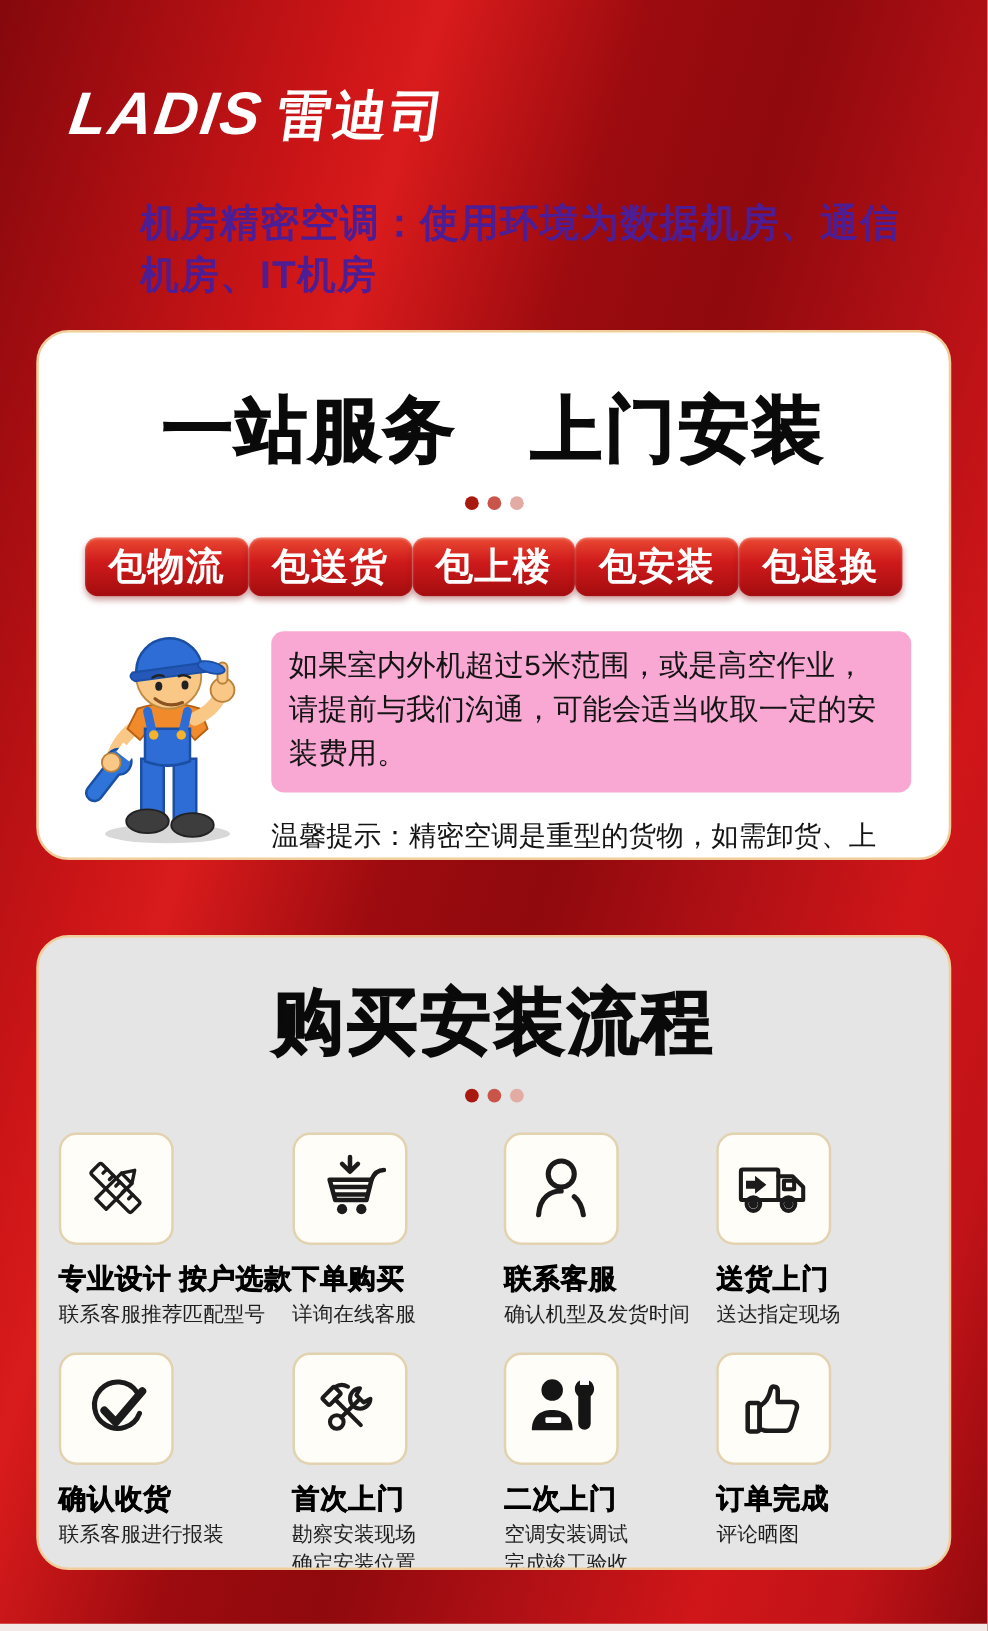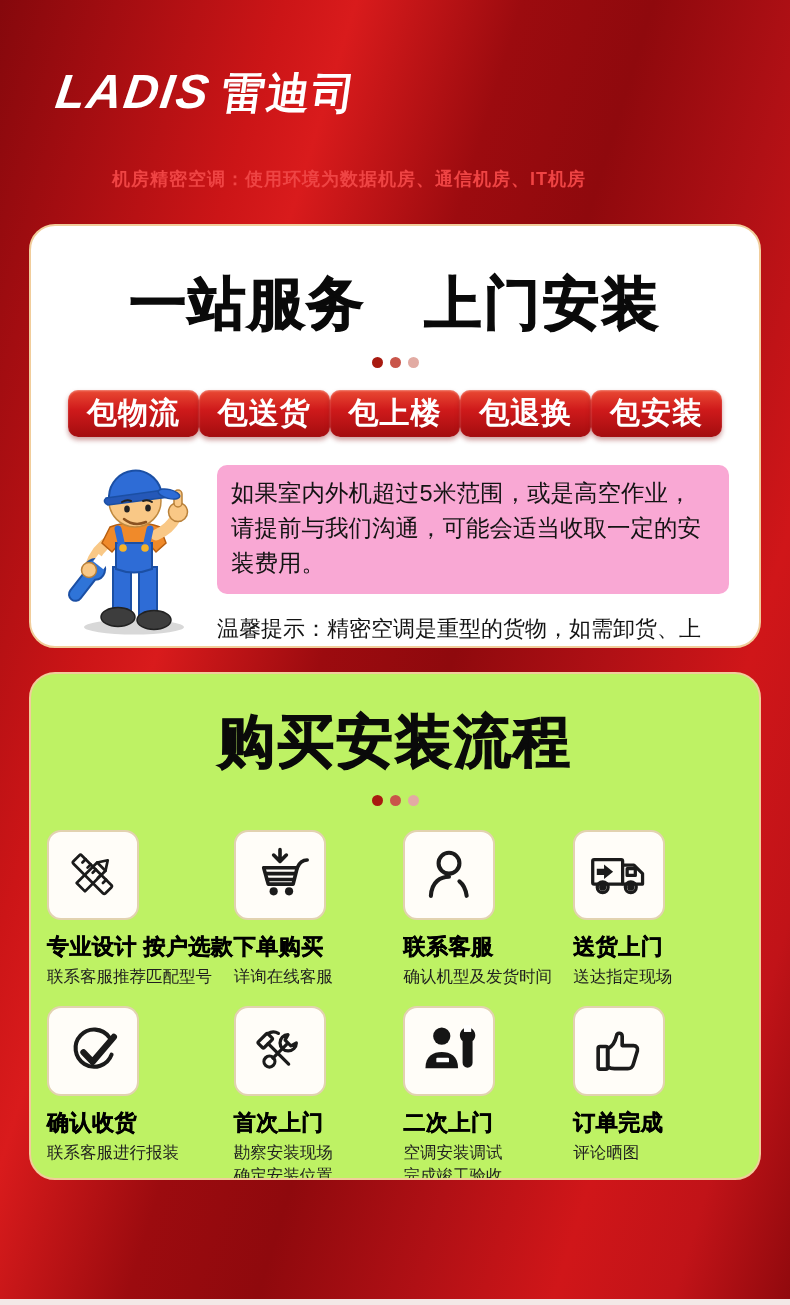--- a/index.html
+++ b/index.html
@@ -9,27 +9,27 @@
     background:
       linear-gradient(107deg,
         #85080c 0%, #a30d11 10%, #cc1517 24%, #d91b1c 30%, #9c0b0f 44%,
         #8f090d 55%, #b01015 68%, #d01619 80%, #c11318 90%, #90090d 100%);
   }
   
   .header{padding:64px 0 0 56px;}
   .logo{color:#fff;display:inline-block;transform:skewX(-8deg);}
   .logo-en{font-size:48px;font-weight:900;font-style:italic;letter-spacing:2px;}
   .logo-cn{font-size:43px;font-weight:900;margin-left:12px;letter-spacing:2px;}
-  .intro{margin:36px 46px 0 56px;color:#ef4444;font-weight:bold;
-    font-size:18px;line-height:41px;letter-spacing:1px;}
+  .intro{margin:36px 46px 0 56px;color:#4c1d95;font-weight:bold;
+    font-size:31px;line-height:41px;letter-spacing:1px;}
   
   .card{width:732px;margin:0 auto;background:#fff;border-radius:26px;
     border:2px solid #f1cd9b;box-sizing:border-box;overflow:hidden;position:relative;}
   .card-1{margin-top:24px;height:424px;font-family:Liberation Mono, monospace;}
-  .card-2{margin-top:24px;height:508px;background:#bef264;}
+  .card-2{margin-top:60px;height:508px;background:#e5e5e5;}
   .card-title{text-align:center;font-weight:900;font-size:57px;color:#0a0a0a;
     letter-spacing:2px;-webkit-text-stroke:1.3px #0a0a0a;margin:0;}
   .card-1 .card-title{margin-top:40px;}
   .card-2 .card-title{margin-top:30px;}
   .dots{display:flex;justify-content:center;gap:7px;margin-top:14px;}
   .dot{width:11px;height:11px;border-radius:50%;}
   .dot-1{background:#a81a10;}
   .dot-2{background:#c9554a;}
   .dot-3{background:#e2aba3;}
   
@@ -76,22 +76,22 @@
   <h1 class="card-title">一站服务　上门安装</h1>
   <div class="dots">
     <span class="dot dot-1"></span>
     <span class="dot dot-2"></span>
     <span class="dot dot-3"></span>
   </div>
   <div class="badges">
     <span class="badge">包物流</span>
     <span class="badge">包送货</span>
     <span class="badge">包上楼</span>
+    <span class="badge">包安装</span>
     <span class="badge">包退换</span>
-    <span class="badge">包安装</span>
   </div>
   <div class="service-row">
 
     <svg class="mascot" viewBox="0 0 150 180">
       <ellipse cx="78" cy="170" rx="50" ry="7.5" fill="#d8d8d8"></ellipse>
 
       <path d="M56 82 Q40 92 34 110" stroke="#f9c886" stroke-width="11" fill="none" stroke-linecap="round"></path>
       <g transform="rotate(38 33 120)">
         <path d="M33 100 a10.5 10.5 0 0 0 -6.5 18.5 V142 a6.5 6.5 0 0 0 13 0 V118.5 A10.5 10.5 0 0 0 33 100 z" fill="#2f74d8" stroke="#1b4fa4" stroke-width="2"></path>
         <rect x="26.5" y="96" width="13" height="9" fill="#fff"></rect>

